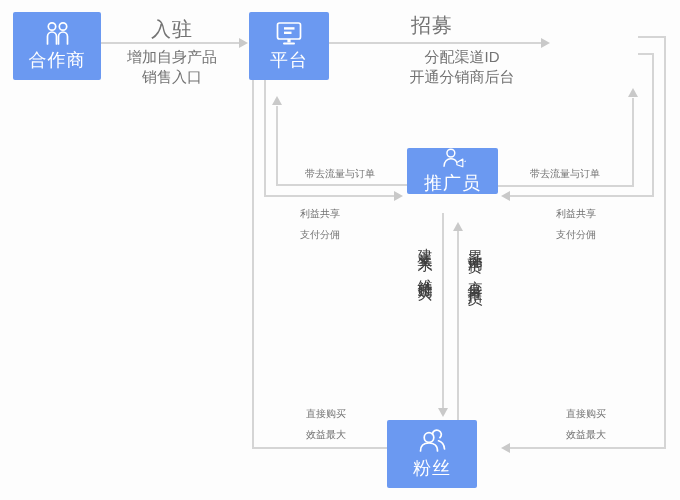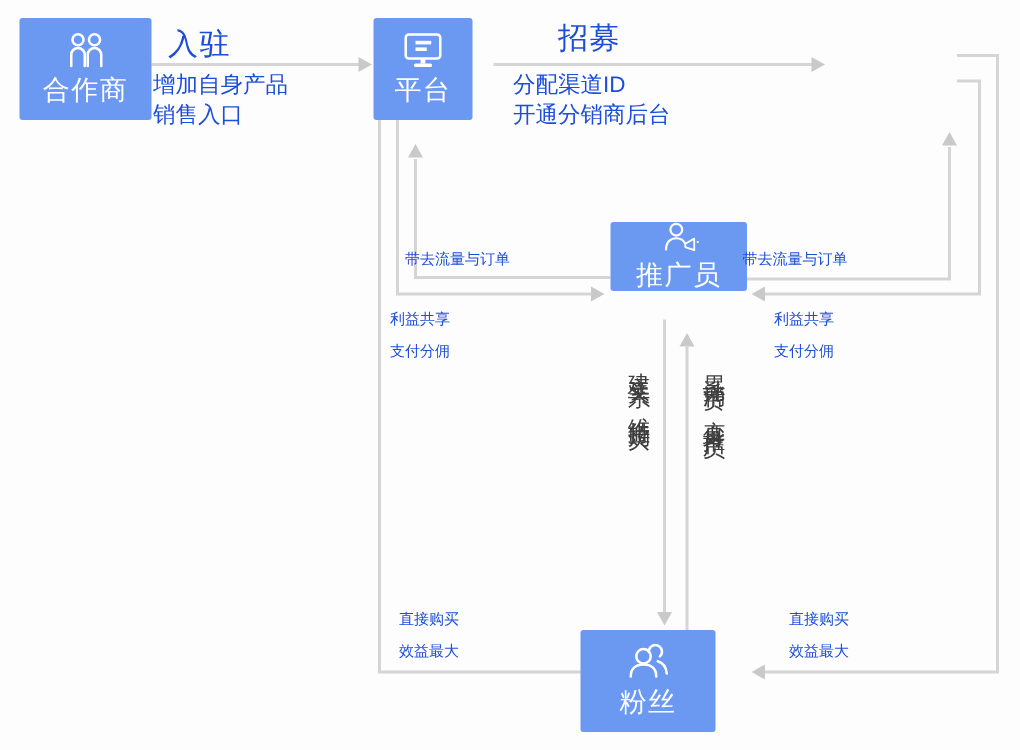--- a/index.html
+++ b/index.html
@@ -25,22 +25,22 @@
   }
   .node .nlabel{
     font-size:18px;
     letter-spacing:1px;
     line-height:1.1;
     white-space:nowrap;
   }
   .node .ic{display:block;height:26px;}
   .lbl{
     position:absolute;
-    color:#1d4ed8;
-    text-align:left;
+    color:#737373;
+    text-align:center;
     white-space:pre-line;
   }
   .edge-title{
     font-size:20px;
     letter-spacing:1px;
   }
   .edge-desc{
     font-size:15px;
     line-height:20px;
   }
@@ -103,21 +103,21 @@
   <div class="node" style="left:13px;top:12px;width:88px;height:68px;">
     <svg class="ic" width="34" height="26" viewBox="0 0 34 26" stroke="#fff" stroke-width="1.7" fill="none" stroke-linecap="round">
       <circle cx="12" cy="5.5" r="3.7"></circle>
       <path d="M7.5,23 V15.5 a4.5,4.5 0 0 1 9,0 V23"></path>
       <circle cx="23" cy="5.5" r="3.7"></circle>
       <path d="M18.5,23 V15.5 a4.5,4.5 0 0 1 9,0 V23"></path>
     </svg>
     <span class="nlabel">合作商</span>
   </div>
 
-  <div class="node" style="left:249px;top:12px;width:66px;height:68px;">
+  <div class="node" style="left:249px;top:12px;width:80px;height:68px;">
     <svg class="ic" width="32" height="26" viewBox="0 0 32 26">
       <rect x="4.5" y="2" width="23" height="16" rx="2" fill="none" stroke="#fff" stroke-width="1.7"></rect>
       <rect x="11" y="6.2" width="10.5" height="2.4" fill="#fff"></rect>
       <rect x="11" y="10.6" width="7.5" height="2.4" fill="#fff"></rect>
       <rect x="14.4" y="18" width="3.2" height="3.4" fill="#fff"></rect>
       <rect x="10" y="21.4" width="12" height="2.2" rx="1" fill="#fff"></rect>
     </svg>
     <span class="nlabel">平台</span>
   </div>
 
@@ -140,21 +140,21 @@
       <path d="M5.5,22 c0,-5.8 3.8,-8 8.5,-8 c4.7,0 8.5,2.2 8.5,8"></path>
     </svg>
     <span class="nlabel">粉丝</span>
   </div>
 
   <div class="lbl edge-title" style="left:112px;top:16px;width:120px;">入驻</div>
   <div class="lbl edge-title" style="left:372px;top:12px;width:120px;">招募</div>
 
   <div class="lbl edge-desc" style="left:102px;top:47px;width:140px;">增加自身产品
 销售入口</div>
-  <div class="lbl edge-desc" style="left:342px;top:47px;width:160px;">分配渠道ID
+  <div class="lbl edge-desc" style="left:382px;top:47px;width:160px;">分配渠道ID
 开通分销商后台</div>
 
   <div class="lbl side" style="left:270px;top:163px;width:140px;">带去流量与订单</div>
   <div class="lbl side" style="left:260px;top:203px;width:120px;">利益共享
 支付分佣</div>
 
   <div class="lbl side" style="left:495px;top:163px;width:140px;">带去流量与订单</div>
   <div class="lbl side" style="left:516px;top:203px;width:120px;">利益共享
 支付分佣</div>
 

